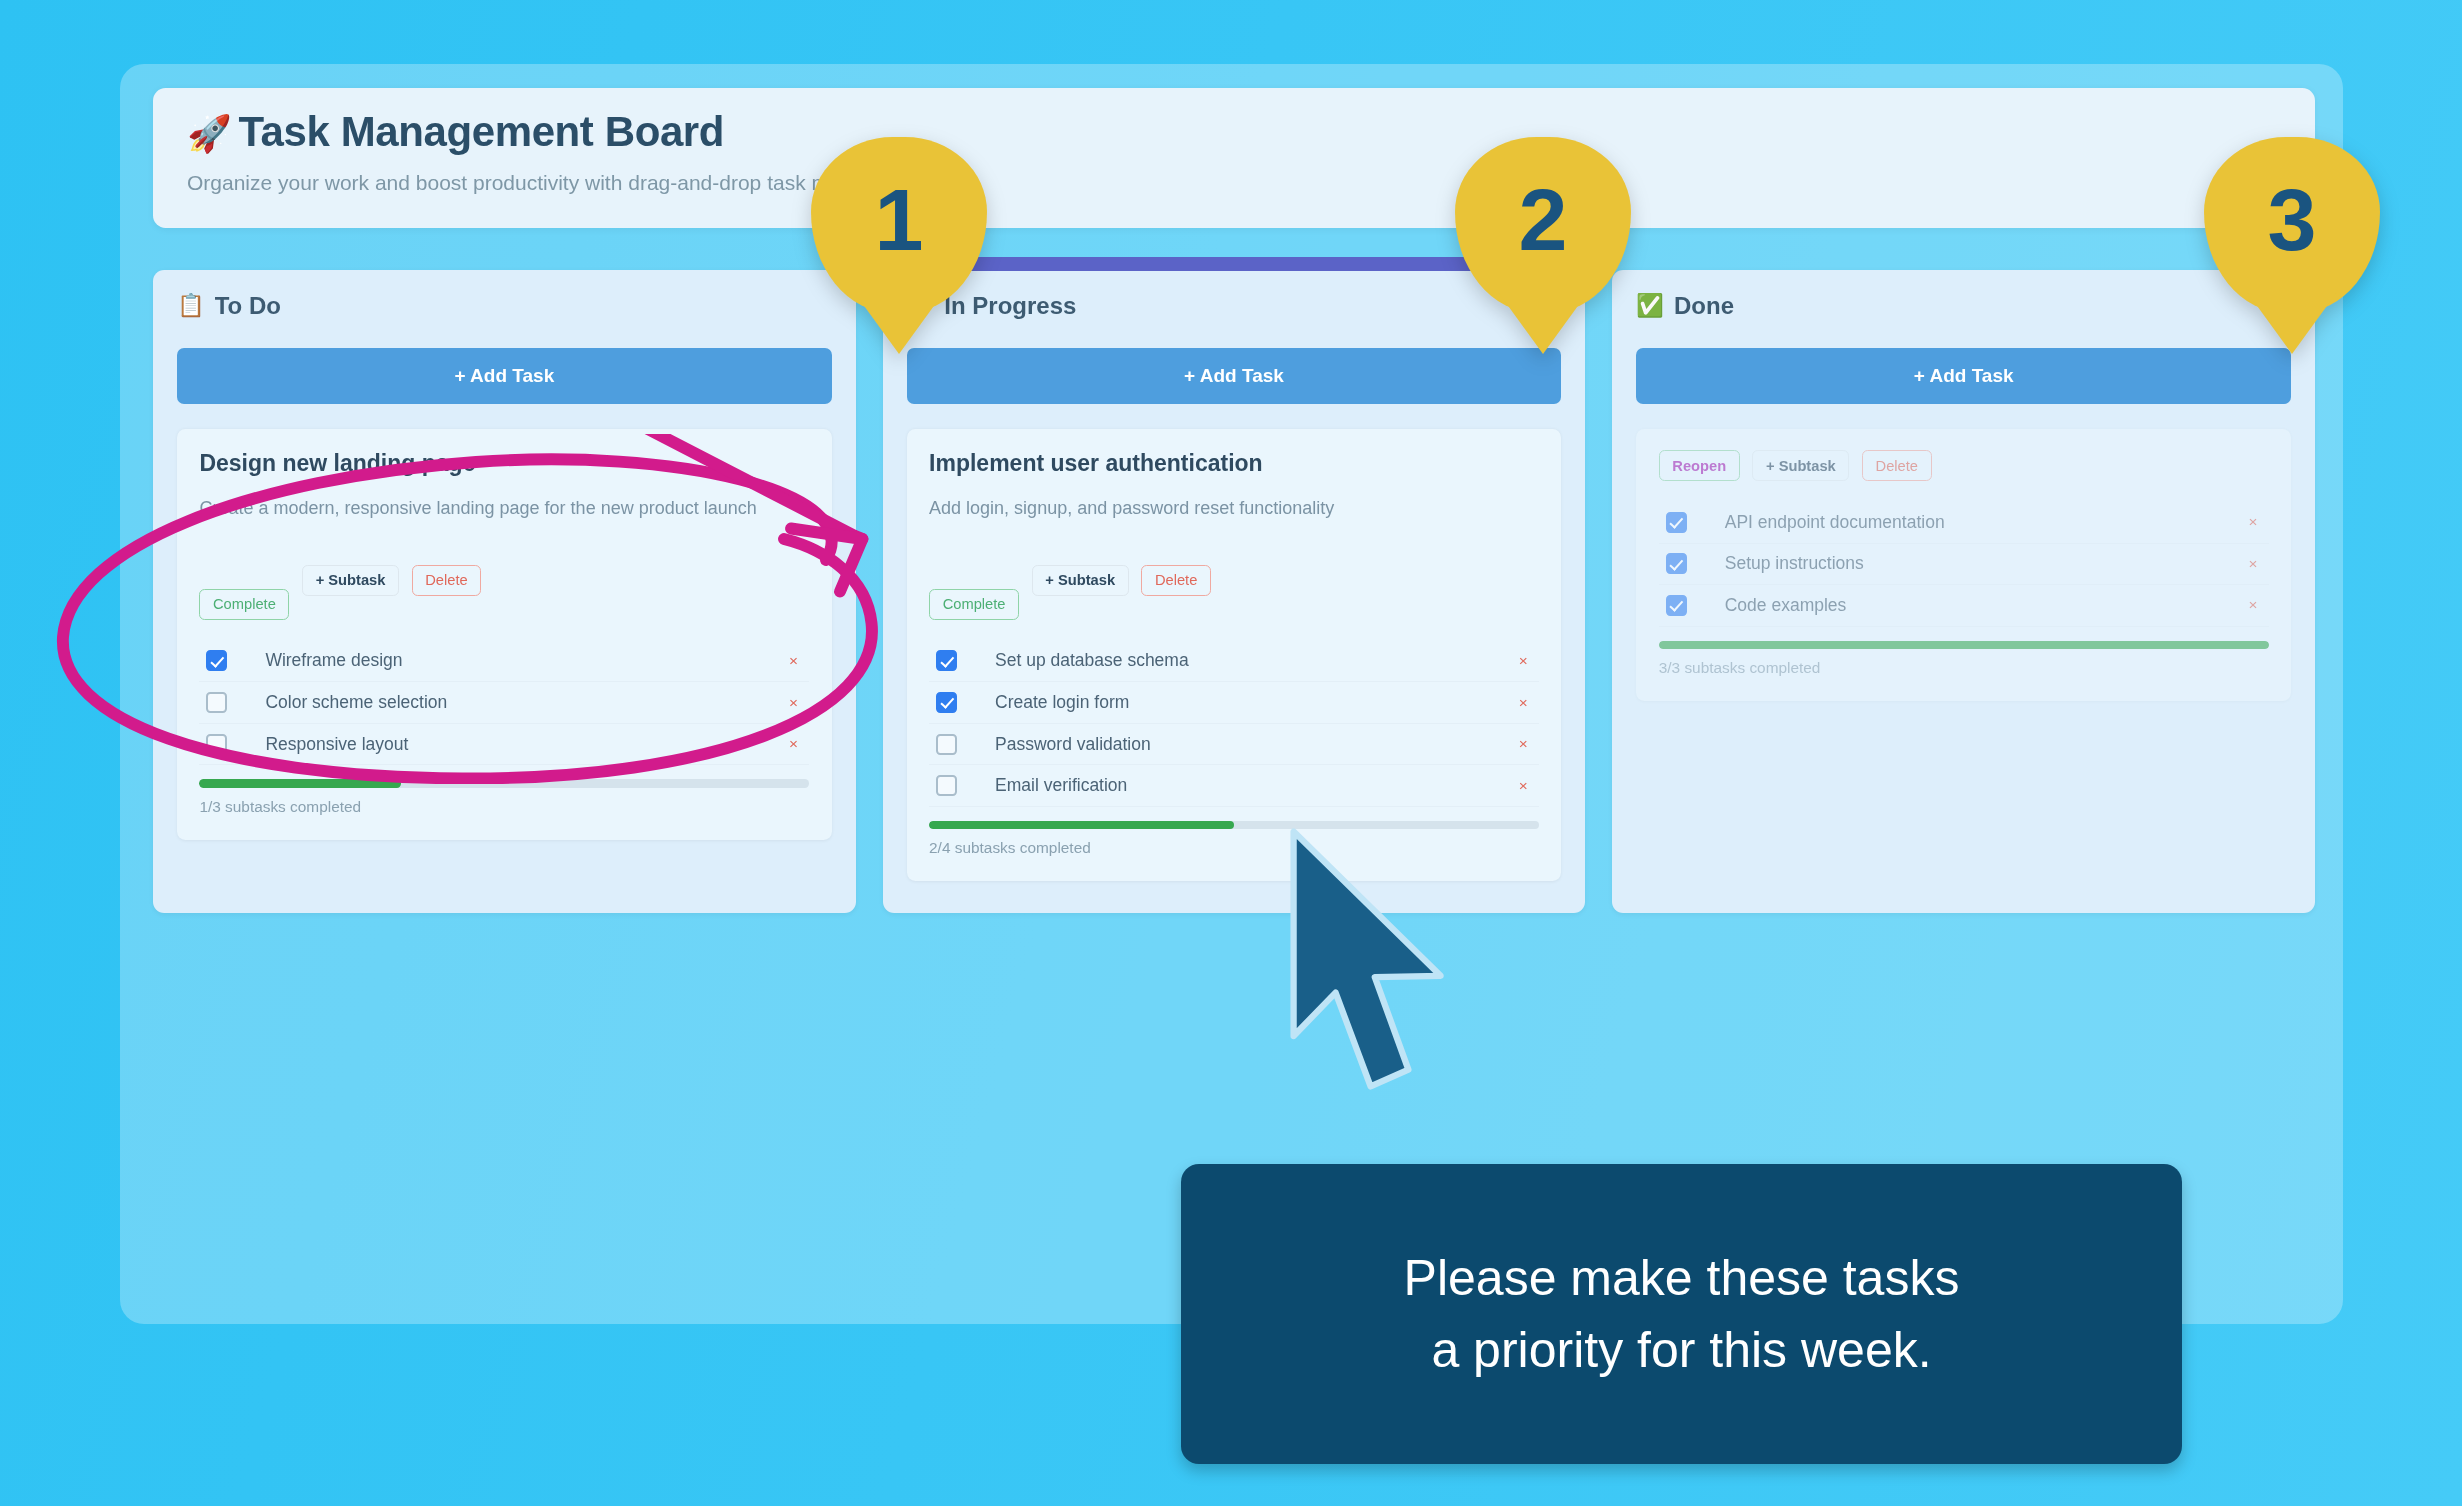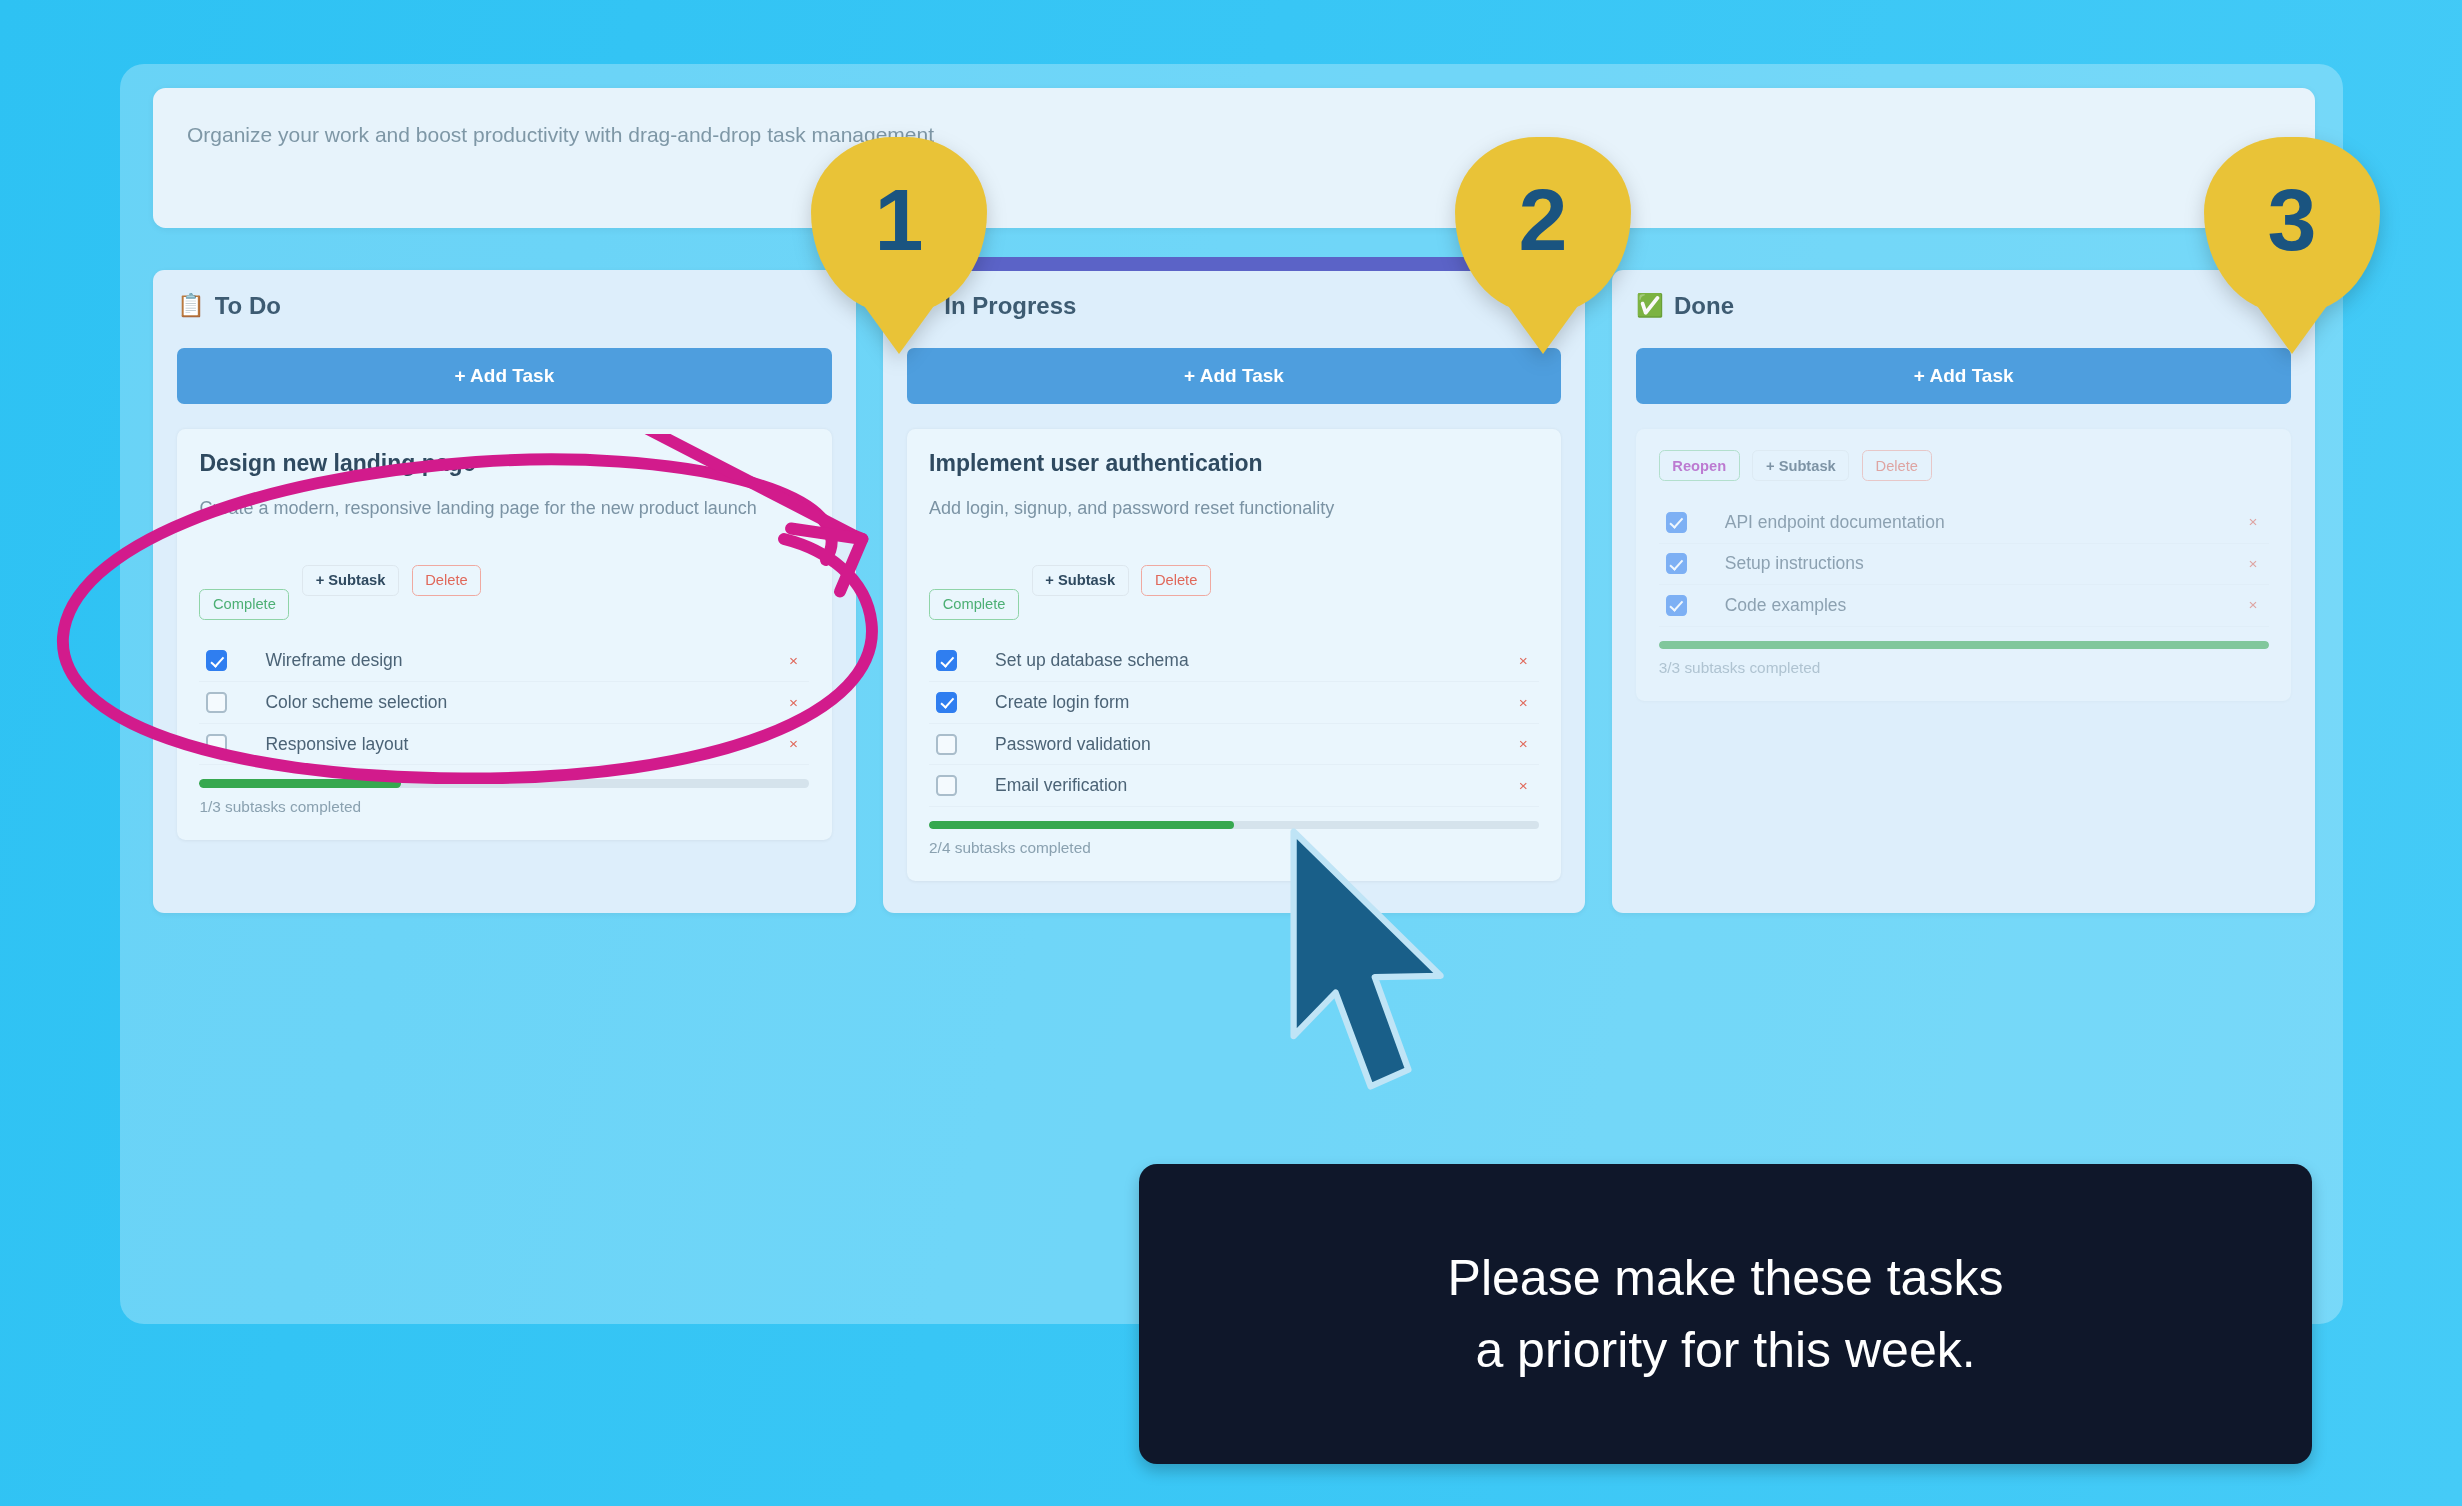--- a/index.html
+++ b/index.html
@@ -234,23 +234,23 @@
 
   
   #cursor-arrow {
     position: absolute;
     left: 1281px; top: 826px;
     width: 182px; height: 301px;
     z-index: 55;
   }
   #callout {
     position: absolute;
-    left: 1139px; top: 1164px;
-    width: 1173px; height: 300px;
-    background: #0f172a;
+    left: 1181px; top: 1164px;
+    width: 1001px; height: 300px;
+    background: #0c4a6e;
     border-radius: 18px;
     box-shadow: 0 7px 15.4px rgba(0,0,0,0.22);
     display: flex;
     align-items: center;
     justify-content: center;
     flex-direction: column;
     z-index: 50;
   }
   #callout-text {
     color: #ffffff;
@@ -260,20 +260,23 @@
     font-weight: normal;
     white-space: pre-line;
   }
 </style>
 </head>
 <body>
 
 <div id="board-shell"></div>
 
 <div id="header-panel">
+  <div id="page-title">
+    <span class="rocket">🚀</span><span>Task Management Board</span>
+  </div>
   <div id="page-subtitle">Organize your work and boost productivity with drag-and-drop task management</div>
 </div>
 
 <div id="columns">
     <div class="column">
       <div class="col-header">
         <span class="col-emoji">📋</span>
         <span>To Do</span>
       </div>
       <button class="add-task-btn">+ Add Task</button>

